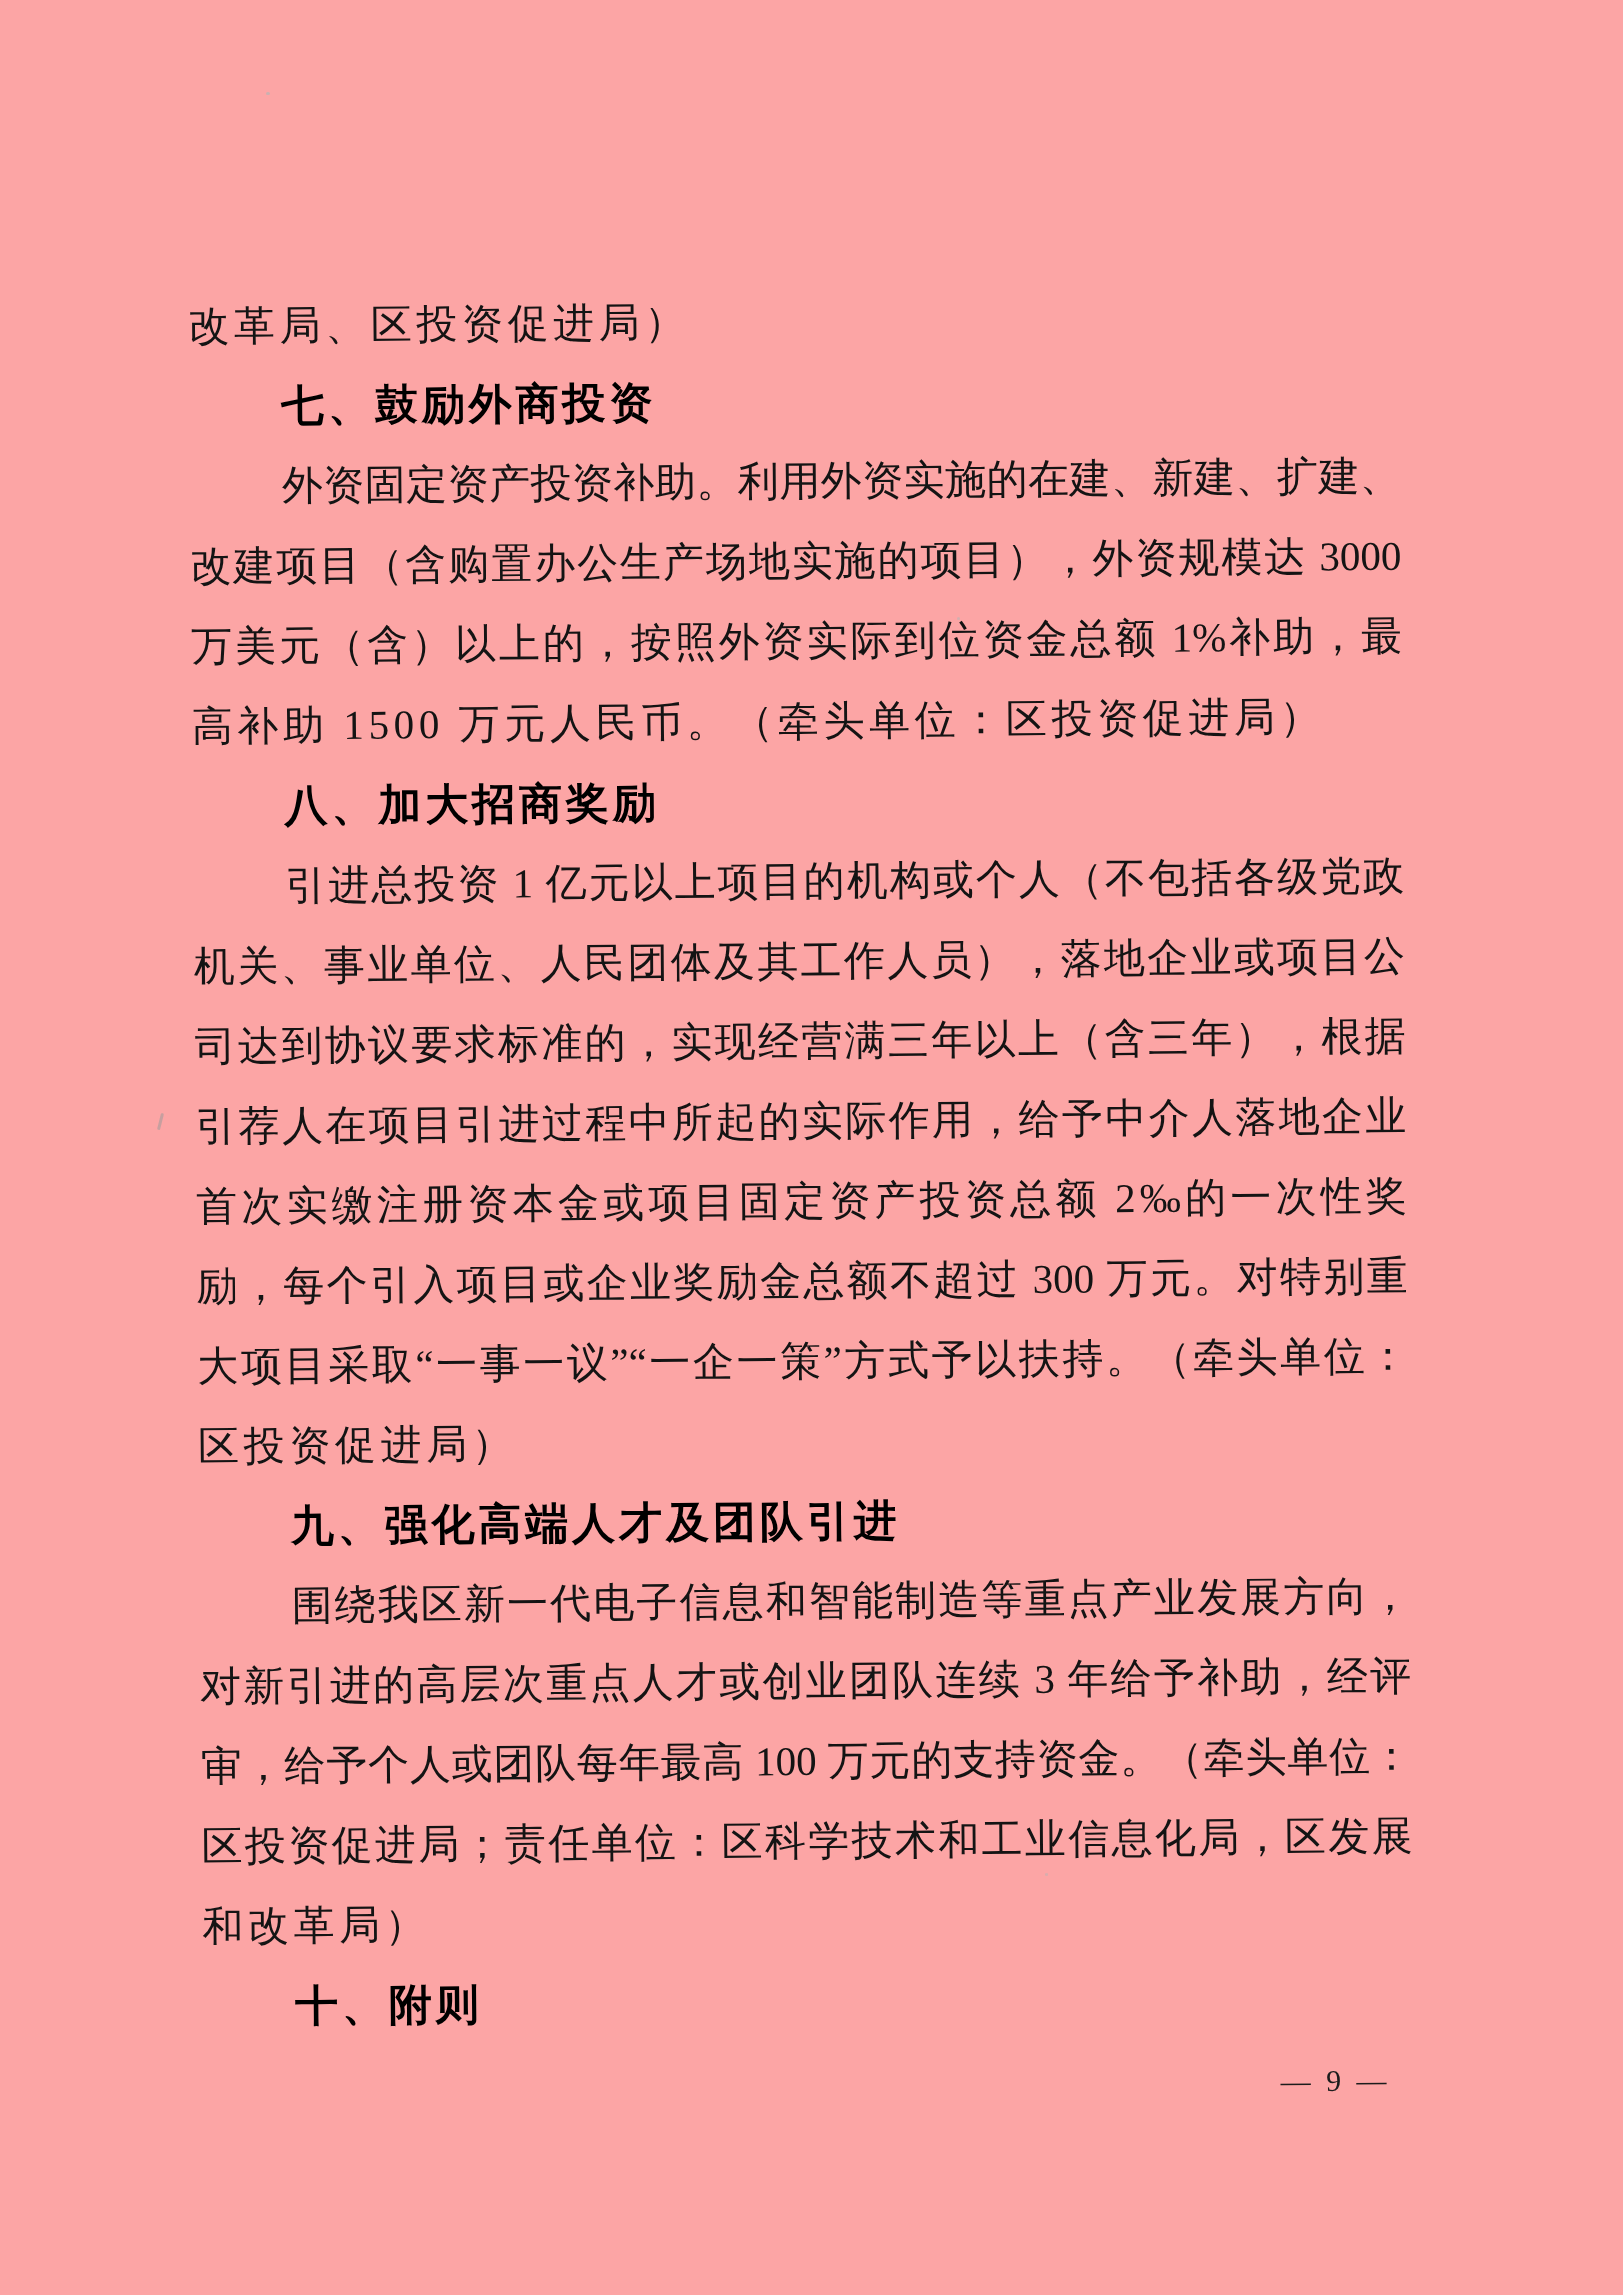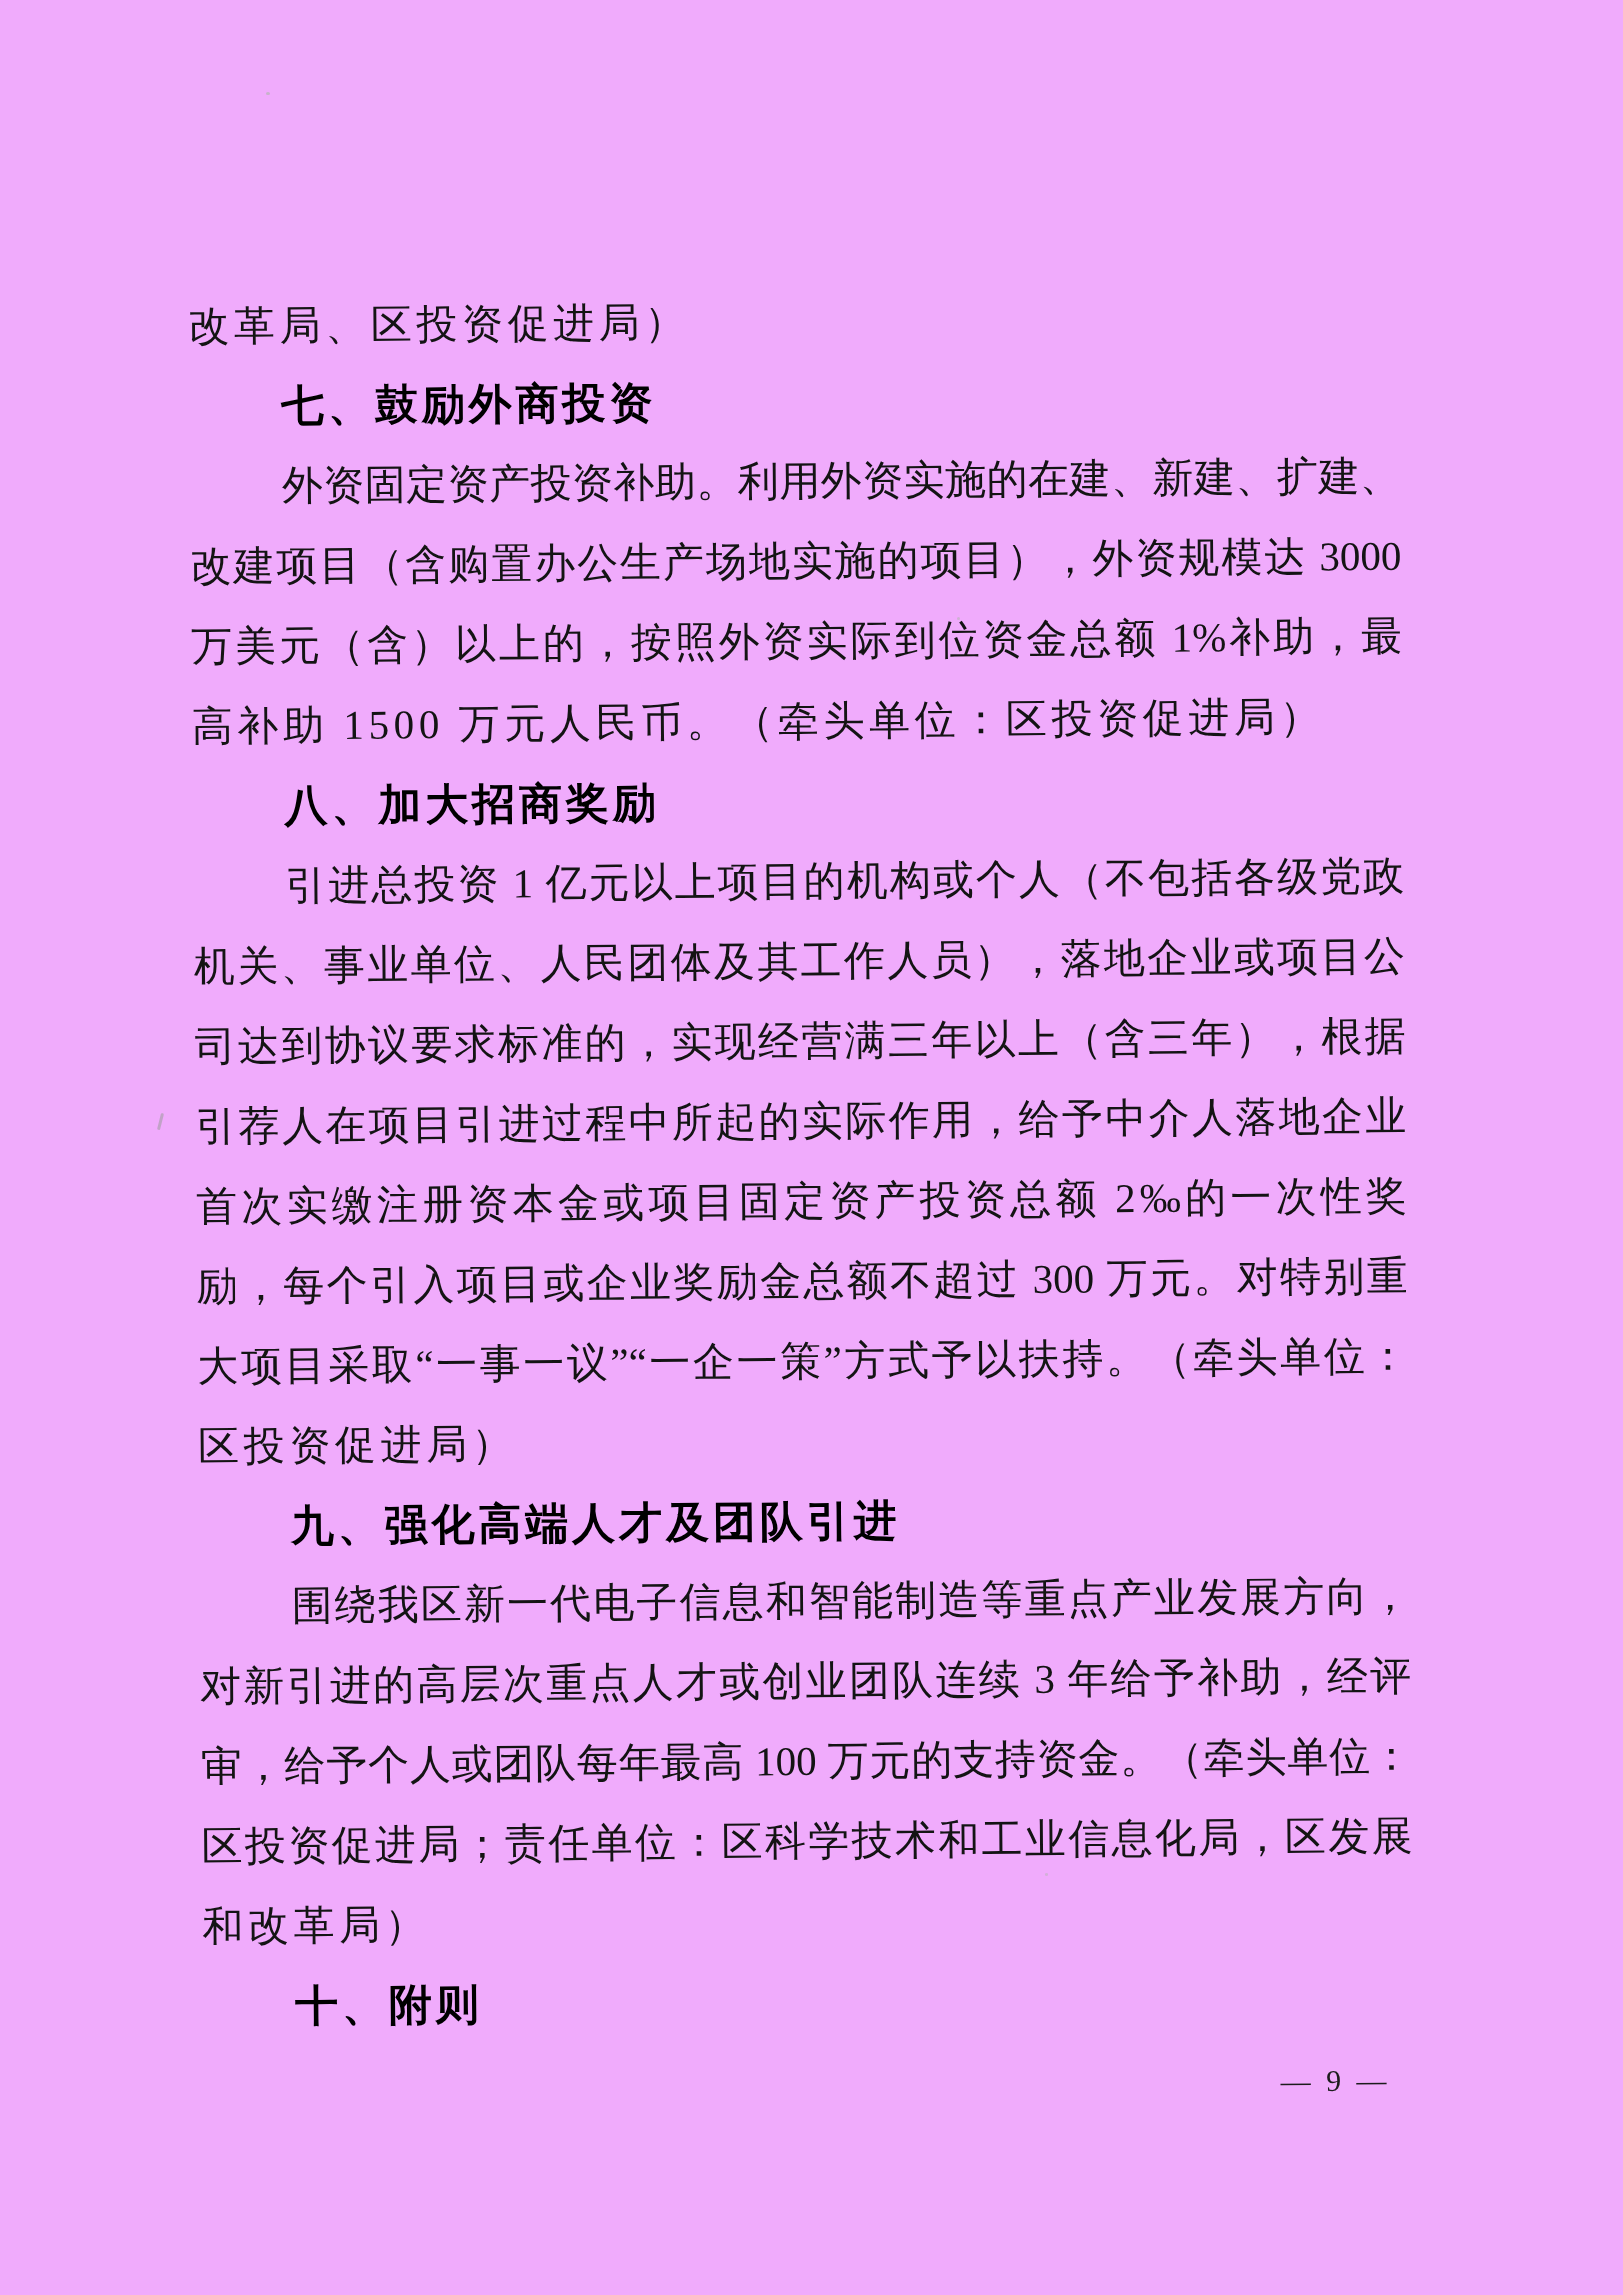--- a/index.html
+++ b/index.html
@@ -4,21 +4,21 @@
 <style>
   html, body {
     margin: 0;
     padding: 0;
     background: #ffffff;
   }
   .page {
     position: relative;
     width: 1623px;
     height: 2295px;
-    background: #f0abfc;
+    background: #fca5a5;
     overflow: hidden;
     font-family: "Liberation Serif", serif;
   }
   .content {
     position: absolute;
     left: 196px;
     top: 284px;
     width: 1211px;
     transform: rotate(-0.5deg);
     transform-origin: 262px 916px;

